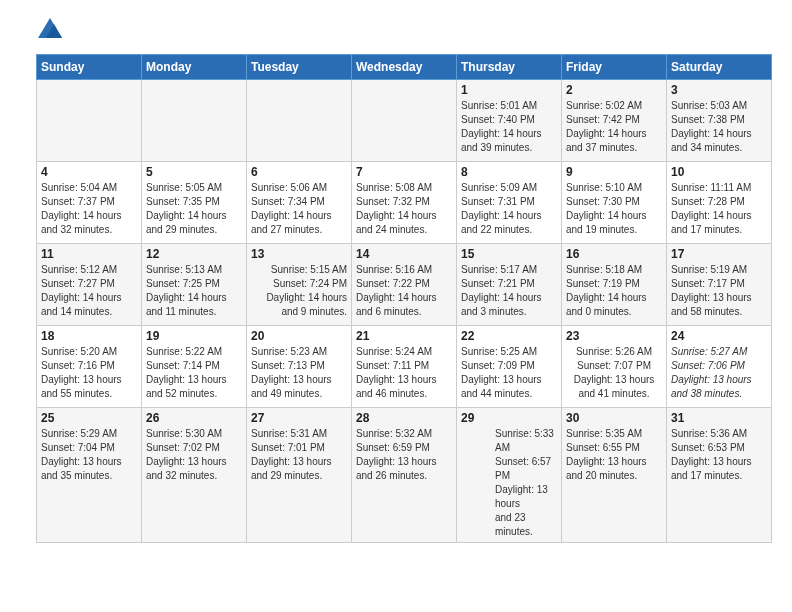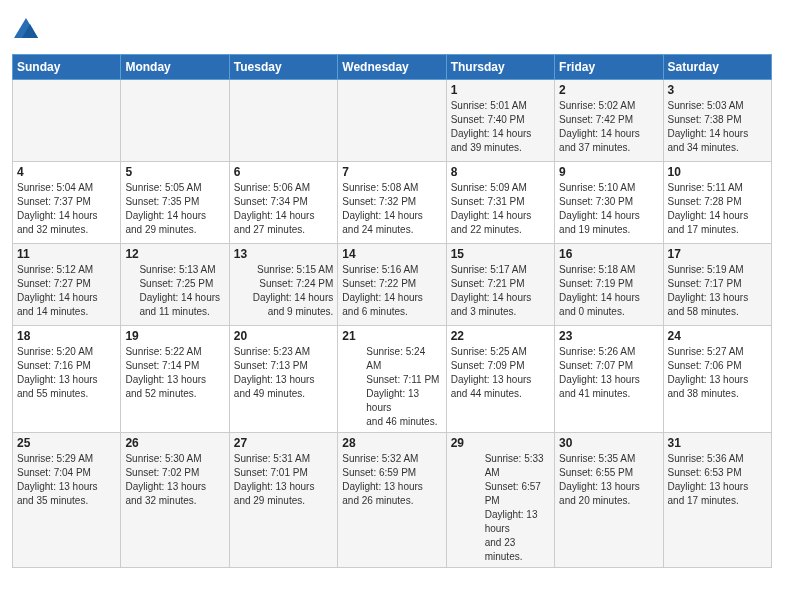--- a/index.html
+++ b/index.html
@@ -6,21 +6,21 @@
     body {
       width: 792px;
       height: 612px;
       font-family: Arial, sans-serif;
       background: #fff;
       overflow: hidden;
     }
     .page {
       width: 792px;
       height: 612px;
-      padding: 16px 20px 10px 12px;
+      padding: 16px 20px 10px 36px;
     }
     .header {
       display: flex;
       justify-content: space-between;
       align-items: flex-start;
       margin-bottom: 10px;
     }
     .logo {
       display: flex;
       align-items: center;
@@ -203,37 +203,37 @@
           </td>
           <td>
             <span class="day-num">9</span>
             <div class="day-info" style="white-space: pre-line;">Sunrise: 5:10 AM
 Sunset: 7:30 PM
 Daylight: 14 hours
 and 19 minutes.</div>
           </td>
           <td>
             <span class="day-num">10</span>
-            <div class="day-info" style="white-space: pre-line;">Sunrise: 5:11 AM
+            <div class="day-info" style="white-space: pre-line;">Sunrise: 11:11 AM
 Sunset: 7:28 PM
 Daylight: 14 hours
 and 17 minutes.</div>
           </td>
         </tr>
         <tr>
           <td>
             <span class="day-num">11</span>
             <div class="day-info" style="white-space: pre-line;">Sunrise: 5:12 AM
 Sunset: 7:27 PM
 Daylight: 14 hours
 and 14 minutes.</div>
           </td>
           <td>
             <span class="day-num">12</span>
-            <div class="day-info" style="white-space: pre-line; margin-left: 14px;">Sunrise: 5:13 AM
+            <div class="day-info" style="white-space: pre-line;">Sunrise: 5:13 AM
 Sunset: 7:25 PM
 Daylight: 14 hours
 and 11 minutes.</div>
           </td>
           <td>
             <span class="day-num">13</span>
             <div class="day-info" style="white-space: pre-line; text-align: right;">Sunrise: 5:15 AM
 Sunset: 7:24 PM
 Daylight: 14 hours
 and 9 minutes.</div>
@@ -284,42 +284,42 @@
           </td>
           <td>
             <span class="day-num">20</span>
             <div class="day-info" style="white-space: pre-line;">Sunrise: 5:23 AM
 Sunset: 7:13 PM
 Daylight: 13 hours
 and 49 minutes.</div>
           </td>
           <td>
             <span class="day-num">21</span>
-            <div class="day-info" style="white-space: pre-line; margin-left: 24px;">Sunrise: 5:24 AM
+            <div class="day-info" style="white-space: pre-line;">Sunrise: 5:24 AM
 Sunset: 7:11 PM
 Daylight: 13 hours
 and 46 minutes.</div>
           </td>
           <td>
             <span class="day-num">22</span>
             <div class="day-info" style="white-space: pre-line;">Sunrise: 5:25 AM
 Sunset: 7:09 PM
 Daylight: 13 hours
 and 44 minutes.</div>
           </td>
           <td>
             <span class="day-num">23</span>
-            <div class="day-info" style="white-space: pre-line;">Sunrise: 5:26 AM
+            <div class="day-info" style="white-space: pre-line; text-align: center;">Sunrise: 5:26 AM
 Sunset: 7:07 PM
 Daylight: 13 hours
 and 41 minutes.</div>
           </td>
           <td>
             <span class="day-num">24</span>
-            <div class="day-info" style="white-space: pre-line;">Sunrise: 5:27 AM
+            <div class="day-info" style="white-space: pre-line; font-style: italic;">Sunrise: 5:27 AM
 Sunset: 7:06 PM
 Daylight: 13 hours
 and 38 minutes.</div>
           </td>
         </tr>
         <tr>
           <td>
             <span class="day-num">25</span>
             <div class="day-info" style="white-space: pre-line;">Sunrise: 5:29 AM
 Sunset: 7:04 PM

